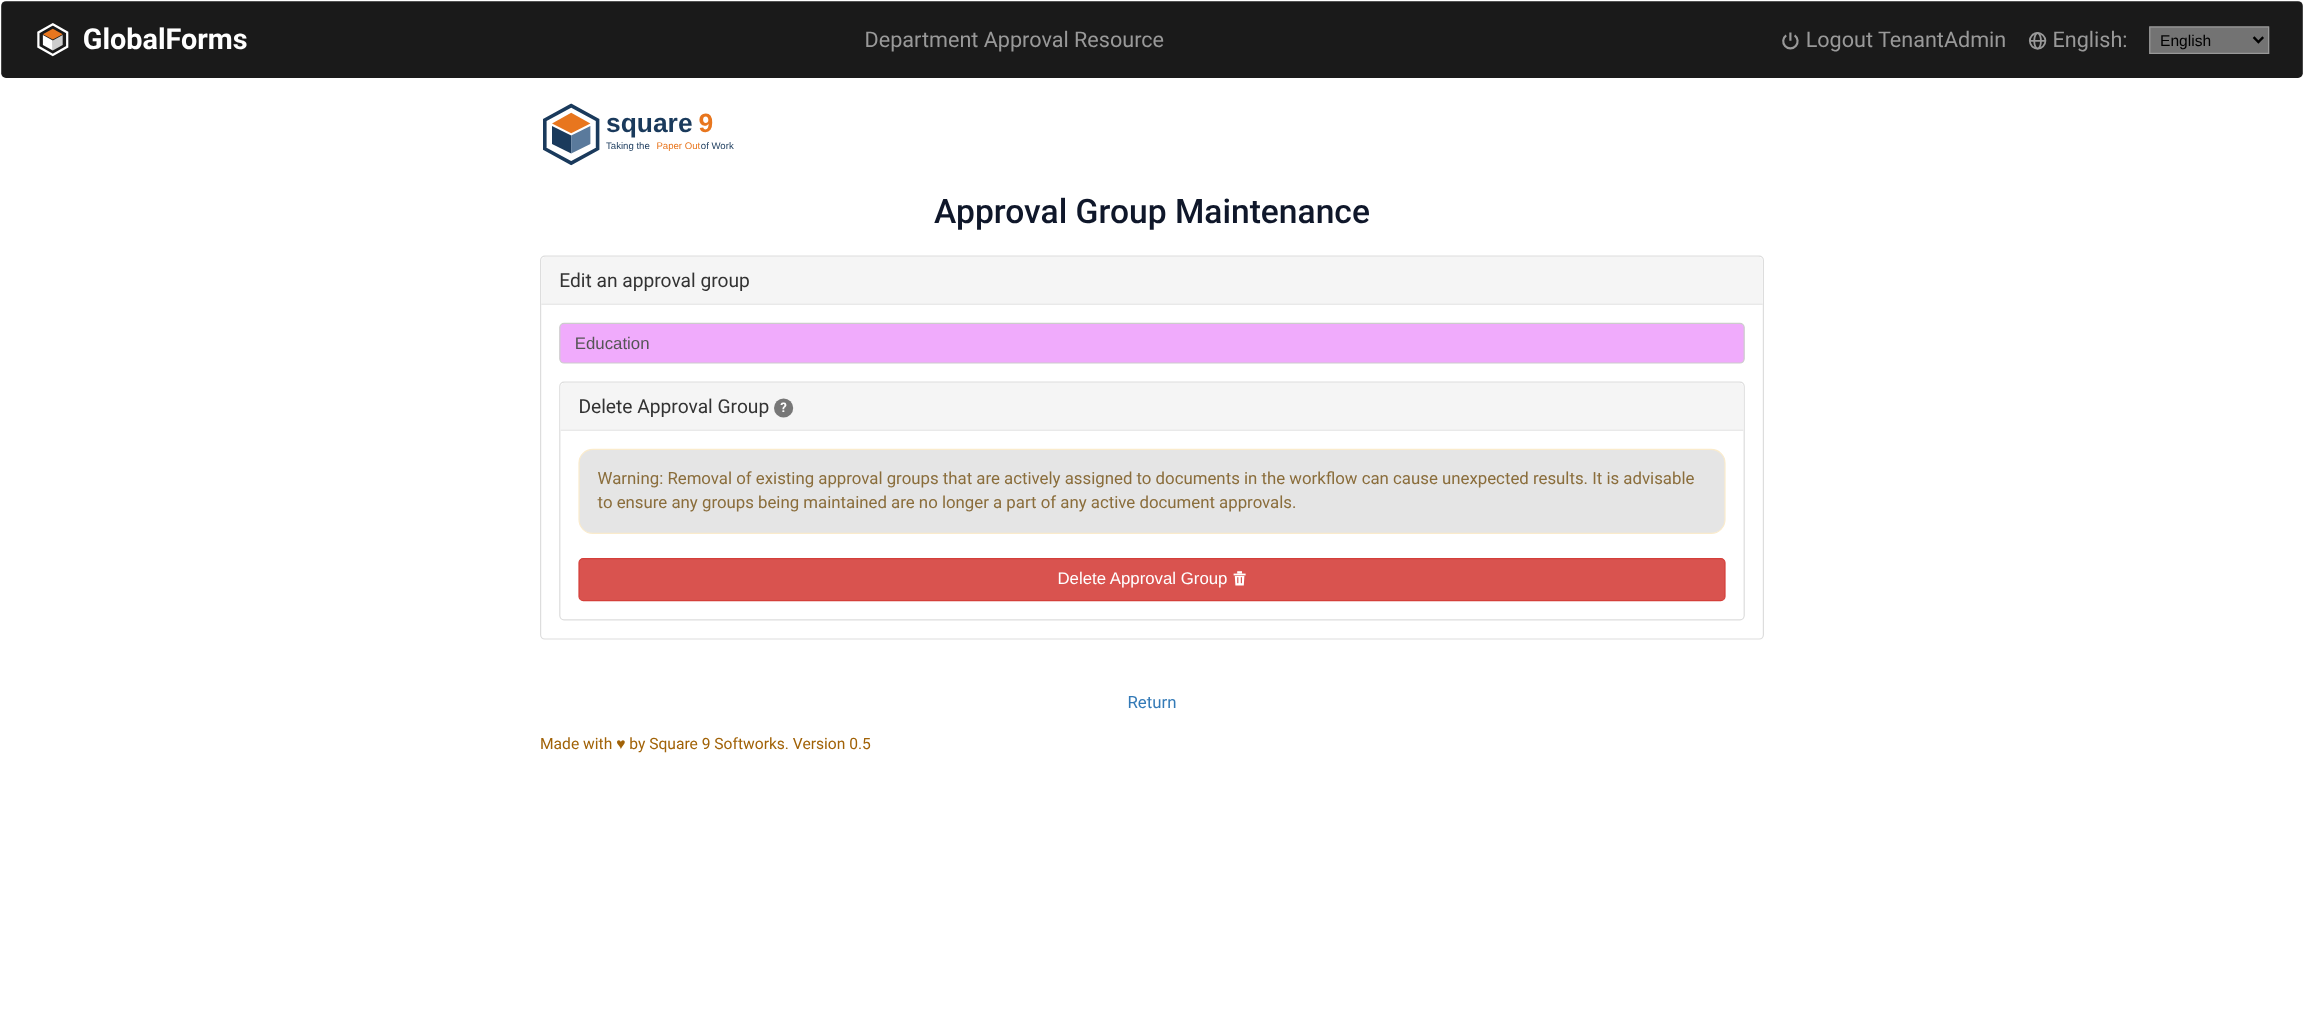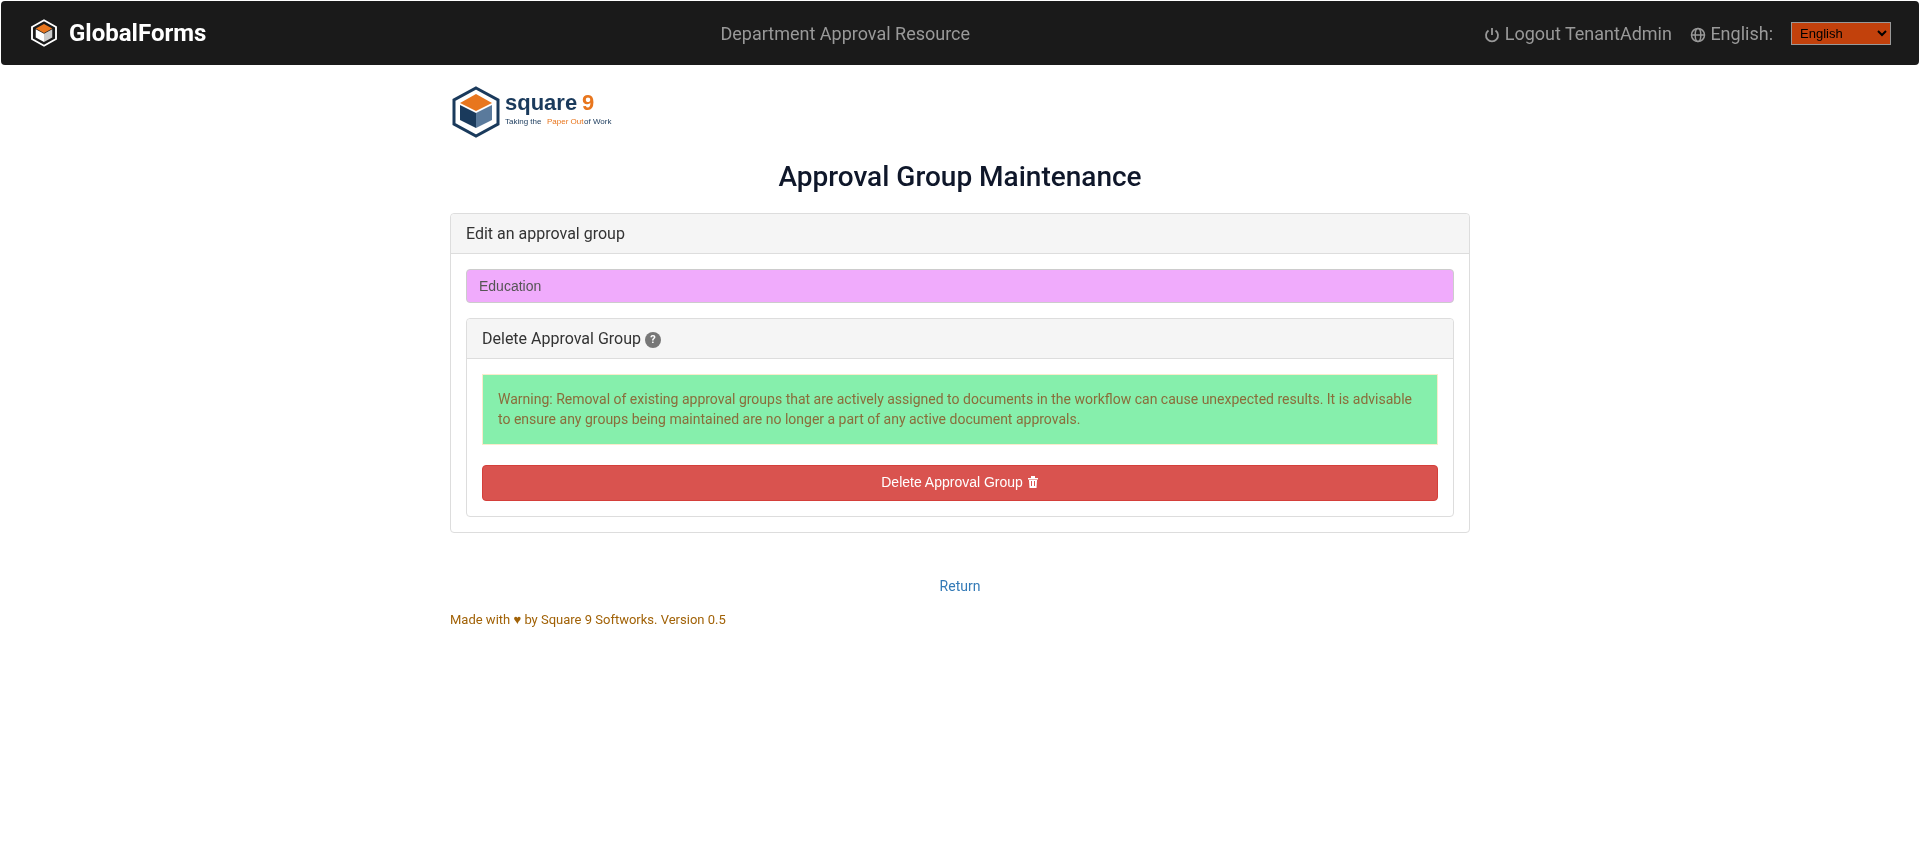--- a/index.html
+++ b/index.html
@@ -35,21 +35,21 @@
     }
     .navbar-right {
       display: flex;
       align-items: center;
       gap: 18px;
       color: #999;
       font-size: 18px;
     }
     .navbar-right a { color: #999; text-decoration: none; cursor: pointer; }
     .navbar-right select {
-      background: #c2410c;
+      background: #737373;
       border: 1px solid #999;
       padding: 2px 4px;
       font-size: 13px;
       width: 100px;
     }
     .power-icon, .globe-icon { display: inline-flex; vertical-align: middle; }
     
     .container {
       max-width: 1020px;
       margin: 0 auto;
@@ -117,25 +117,25 @@
     .btn-primary {
       background: #337ab7;
       border-color: #2e6da4;
     }
     .btn-danger {
       background: #d9534f;
       border-color: #d43f3a;
     }
     
     .alert-warning {
-      background: #86efac;
+      background: #e5e5e5;
       border: 1px solid #faebcc;
       color: #8a6d3b;
       padding: 15px;
-      border-radius: 0;
+      border-radius: 12px;
       margin-bottom: 20px;
       font-size: 14px;
       line-height: 1.4;
     }
     
     .help-icon {
       display: inline-block;
       width: 16px;
       height: 16px;
       background: #777;

